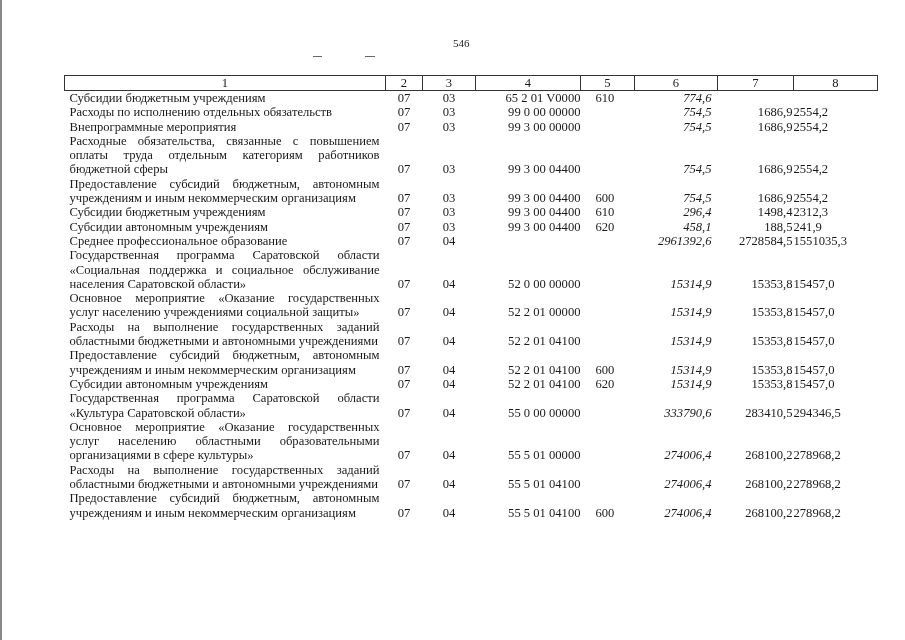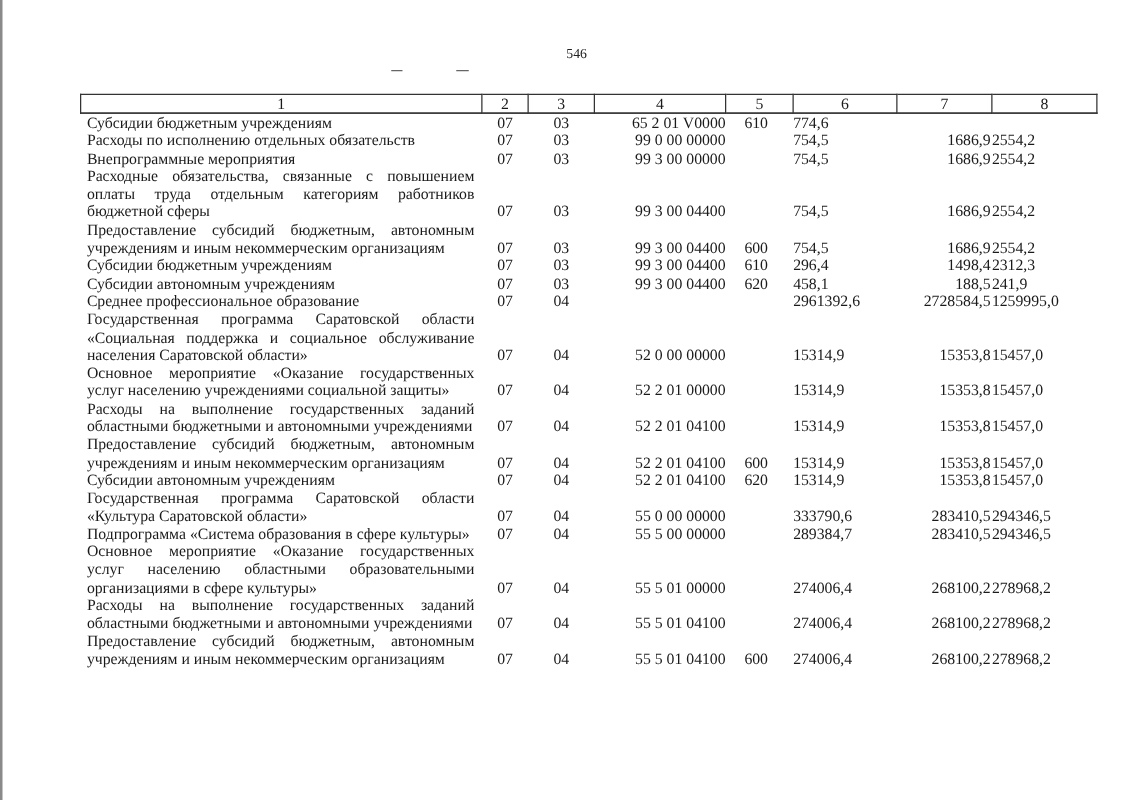--- a/index.html
+++ b/index.html
@@ -22,21 +22,21 @@
   col.c7 { width: 76px; } col.c8 { width: 84px; }
   thead th {
     border: 1px solid #333; font-weight: normal; text-align: center; padding: 0; height: 14px;
     font-size: 12.6px; line-height: 13px;
   }
   tbody td { padding: 0; vertical-align: bottom; white-space: nowrap; }
   tbody td.name { white-space: normal; text-align: justify; padding-left: 5px; padding-right: 6px; }
   tbody td.ctr { text-align: center; }
   tbody td.code { padding-left: 16px; text-align: right; }
   tbody td.kvr { padding-left: 15px; }
-  tbody td.num { text-align: left; padding-right: 6px; }
+  tbody td.num { text-align: right; padding-right: 6px; font-style: italic; }
   tbody td.num7 { text-align: right; padding-right: 1px; }
   tbody td.num8 { text-align: left; padding-right: 9px; margin-top: 37px; }
 </style>
 </head>
 <body>
 
 <div class="left-edge"></div>
 <div class="page-number">546</div>
 <div class="dash d1"></div>
 <div class="dash d2"></div>
@@ -137,21 +137,21 @@
           <td class="num8">241,9</td>
         </tr>
         <tr>
           <td class="name">Среднее профессиональное образование</td>
           <td class="ctr">07</td>
           <td class="ctr">04</td>
           <td class="code"></td>
           <td class="kvr"></td>
           <td class="num">2961392,6</td>
           <td class="num7">2728584,5</td>
-          <td class="num8">1259995,0</td>
+          <td class="num8">1551035,3</td>
         </tr>
         <tr>
           <td class="name">Государственная программа Саратовской области «Социальная поддержка и социальное обслуживание населения Саратовской области»</td>
           <td class="ctr">07</td>
           <td class="ctr">04</td>
           <td class="code">52 0 00 00000</td>
           <td class="kvr"></td>
           <td class="num">15314,9</td>
           <td class="num7">15353,8</td>
           <td class="num8">15457,0</td>
@@ -196,30 +196,20 @@
           <td class="num7">15353,8</td>
           <td class="num8">15457,0</td>
         </tr>
         <tr>
           <td class="name">Государственная программа Саратовской области «Культура Саратовской области»</td>
           <td class="ctr">07</td>
           <td class="ctr">04</td>
           <td class="code">55 0 00 00000</td>
           <td class="kvr"></td>
           <td class="num">333790,6</td>
-          <td class="num7">283410,5</td>
-          <td class="num8">294346,5</td>
-        </tr>
-        <tr>
-          <td class="name">Подпрограмма «Система образования в сфере культуры»</td>
-          <td class="ctr">07</td>
-          <td class="ctr">04</td>
-          <td class="code">55 5 00 00000</td>
-          <td class="kvr"></td>
-          <td class="num">289384,7</td>
           <td class="num7">283410,5</td>
           <td class="num8">294346,5</td>
         </tr>
         <tr>
           <td class="name">Основное мероприятие «Оказание государственных услуг населению областными образовательными организациями в сфере культуры»</td>
           <td class="ctr">07</td>
           <td class="ctr">04</td>
           <td class="code">55 5 01 00000</td>
           <td class="kvr"></td>
           <td class="num">274006,4</td>

